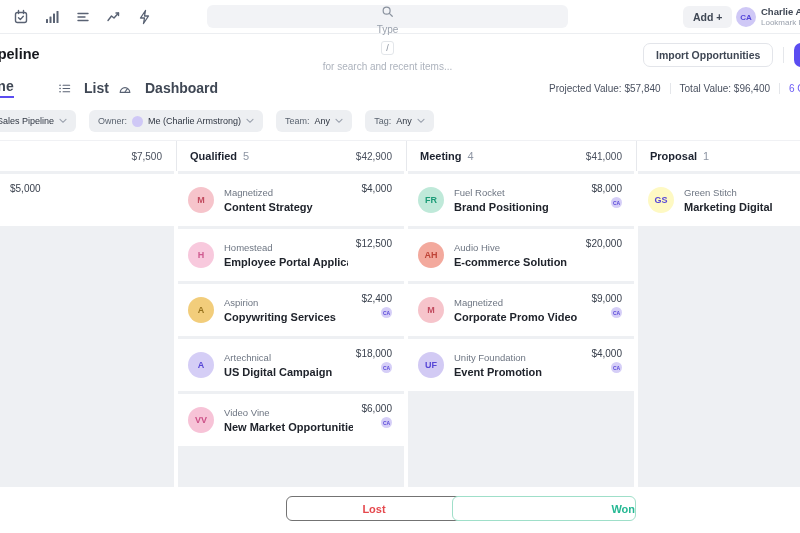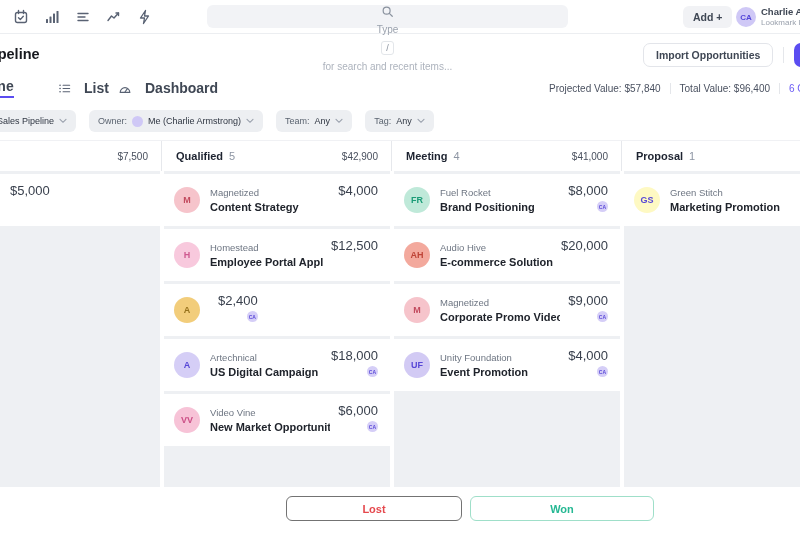--- a/index.html
+++ b/index.html
@@ -58,29 +58,29 @@
   .col-count { font-size:11px; color:#8d95a3; margin-left:6px; }
   .col-total { margin-left:auto; font-size:10px; color:#49505e; }
   .col-body { flex:1; background:#eef0f3; padding-top:3px; display:flex; flex-direction:column; gap:3px; overflow:hidden; }
   .card { background:#fff; height:52px; flex-shrink:0; display:flex; align-items:center; padding:0 12px 0 10px; cursor:pointer; }
   .card.clipped { padding-left:2px; }
   .card-avatar { width:26px; height:26px; border-radius:50%; font-size:9px; font-weight:700; display:flex; align-items:center; justify-content:center; margin-right:10px; flex-shrink:0; }
   .card-main { flex:1; min-width:0; }
   .card-company { font-size:9.5px; color:#6d7582; margin-bottom:2.5px; white-space:nowrap; overflow:hidden; }
   .card-title { font-size:11px; font-weight:700; color:#20242c; white-space:nowrap; overflow:hidden; }
   .card-right { margin-left:8px; display:flex; flex-direction:column; align-items:flex-end; gap:3px; align-self:flex-start; padding-top:9px; }
-  .card-value { font-size:13px; color:#39404d; }
+  .card-value { font-size:10px; color:#39404d; }
   .owner-badge { width:11px; height:11px; border-radius:50%; background:#d5cef7; color:#5a49d8; font-size:5px; font-weight:700; display:flex; align-items:center; justify-content:center; }
 
   
   .footer { position:absolute; top:487px; left:0; width:800px; height:46px; background:#fff; }
   .footer button { position:absolute; top:9px; height:25px; background:#fff; border-radius:6px; font-family:inherit; font-size:11px; font-weight:700; cursor:pointer; }
   .move-btn { left:148px; width:128px; border:1px solid #d6dade; color:#4a5160; }
   .lost-btn { left:286px; width:176px; border:1px solid #737373; color:var(--lost,#e5484d); }
-  .won-btn { left:470px; width:184px; border:1px solid #9fdfc9; color:var(--won,#25b893); }
+  .won-btn { left:452px; width:184px; border:1px solid #9fdfc9; color:var(--won,#25b893);text-align:right; }
 
   svg { display:block; }
 </style>
 </head>
 <body>
 
 <div class="app">
 
   <header class="topnav">
     <div class="nav-icons">
@@ -251,20 +251,24 @@
       <div class="card-title">Employee Portal Application</div>
     </div>
     <div class="card-right">
       <span class="card-value">$12,500</span>
 
     </div>
   </div>
 
   <div class="card">
     <div class="card-avatar" style="background: rgb(242, 205, 123); color: rgb(151, 114, 28);">A</div>
+    <div class="card-main">
+      <div class="card-company">Aspirion</div>
+      <div class="card-title">Copywriting Services</div>
+    </div>
     <div class="card-right">
       <span class="card-value">$2,400</span>
       <span class="owner-badge">CA</span>
     </div>
   </div>
 
   <div class="card">
     <div class="card-avatar" style="background: rgb(213, 206, 246); color: rgb(87, 71, 214);">A</div>
     <div class="card-main">
       <div class="card-company">Artechnical</div>
@@ -351,21 +355,21 @@
     <div class="col-header">
       <span class="col-name">Proposal</span>
       <span class="col-count">1</span>
       <span class="col-total"></span>
     </div>
     <div class="col-body">
   <div class="card">
     <div class="card-avatar" style="background: #fef9c3; color: rgb(87, 71, 214);">GS</div>
     <div class="card-main">
       <div class="card-company">Green Stitch</div>
-      <div class="card-title">Marketing Promotion</div>
+      <div class="card-title">Marketing Digital</div>
     </div>
     <div class="card-right">
       <span class="card-value"></span>
 
     </div>
   </div>
 </div>
   </div>
 </div>
 

